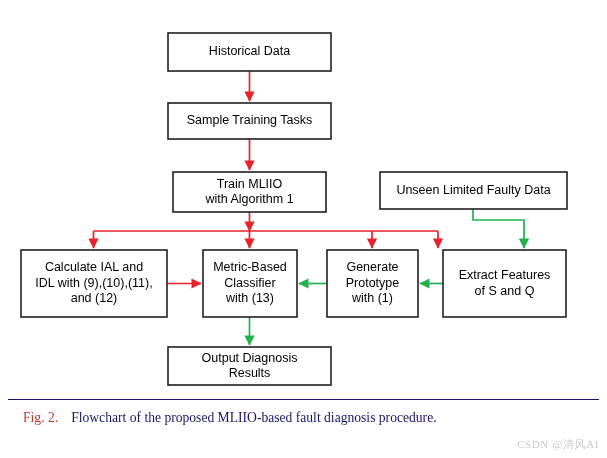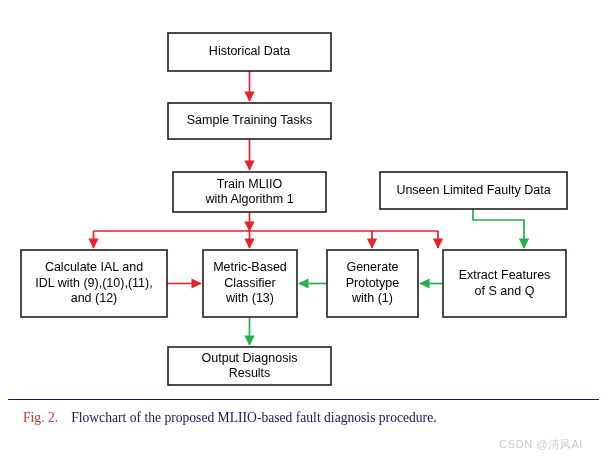--- a/index.html
+++ b/index.html
@@ -62,23 +62,23 @@
     color: #1b1464;
     margin-left: 11px;
   }
   .caption .fig-no {
     color: #c0392b;
     font-weight: normal;
     margin-right: 13px;
   }
   .watermark {
     position: absolute;
-    right: 24px;
+    right: 8px;
     top: 437px;
-    font-family: Liberation Sans, sans-serif;
+    font-family: Liberation Serif, serif;
     font-size: 11px;
     color: #c9c9c9;
     letter-spacing: 0.6px;
     white-space: nowrap;
   }
 </style>
 </head>
 <body>
 
 <svg id="flow-root" viewBox="0 0 607 400" width="607" height="400">

